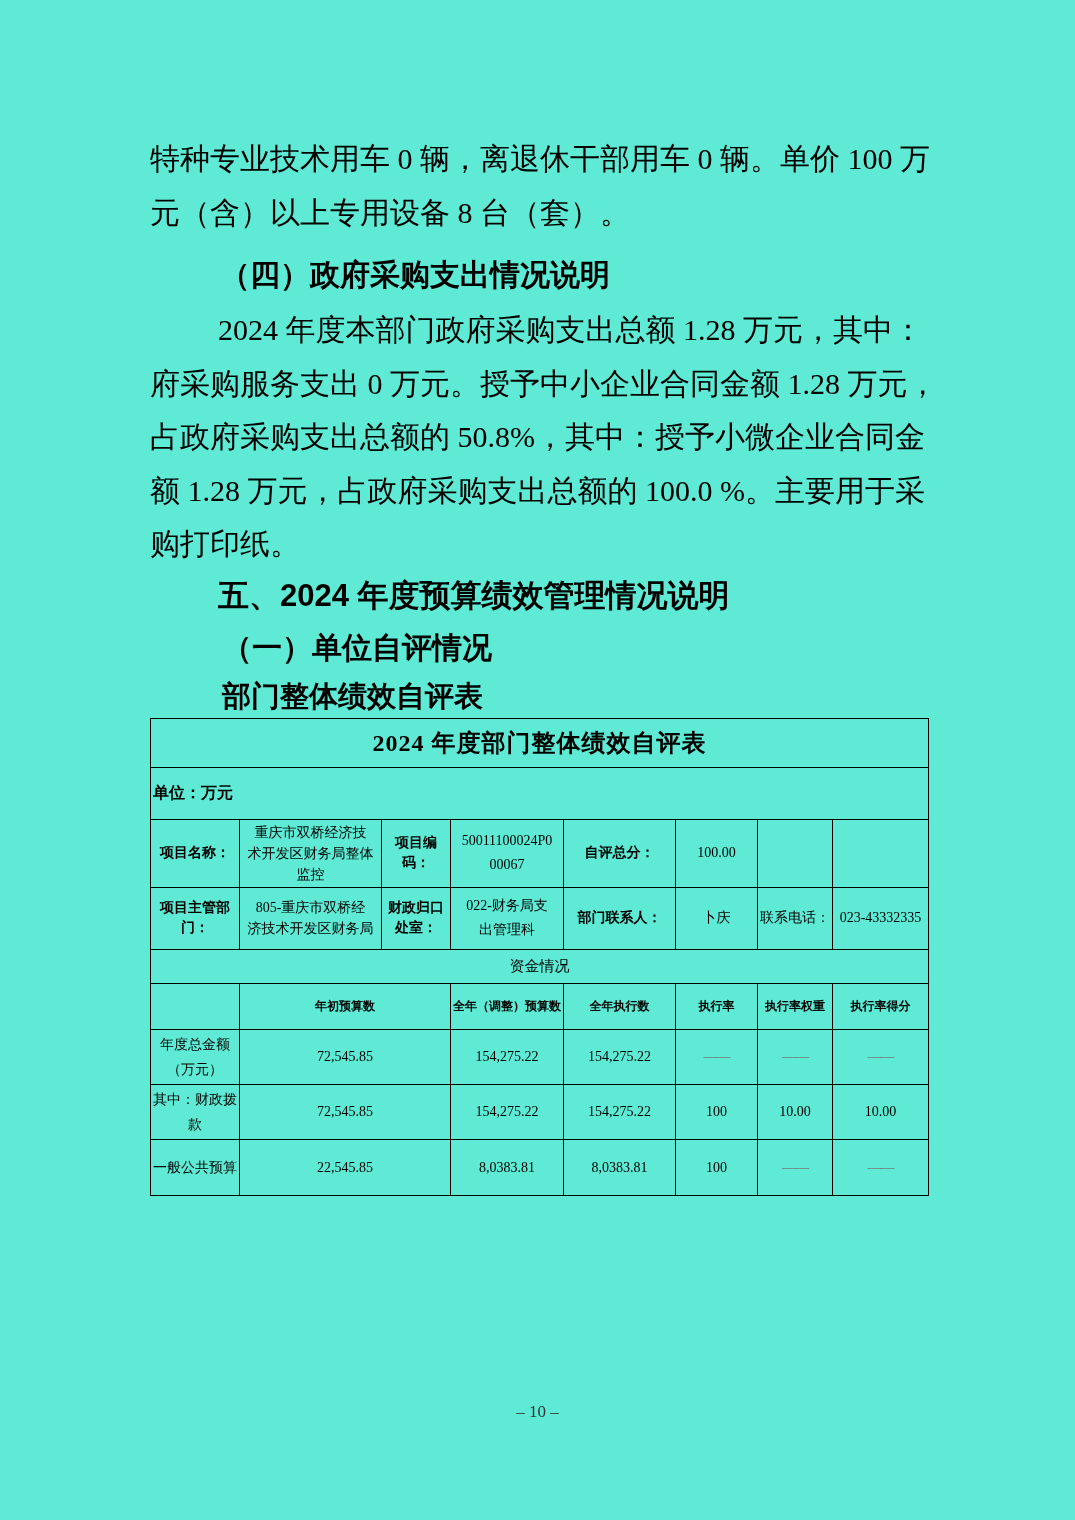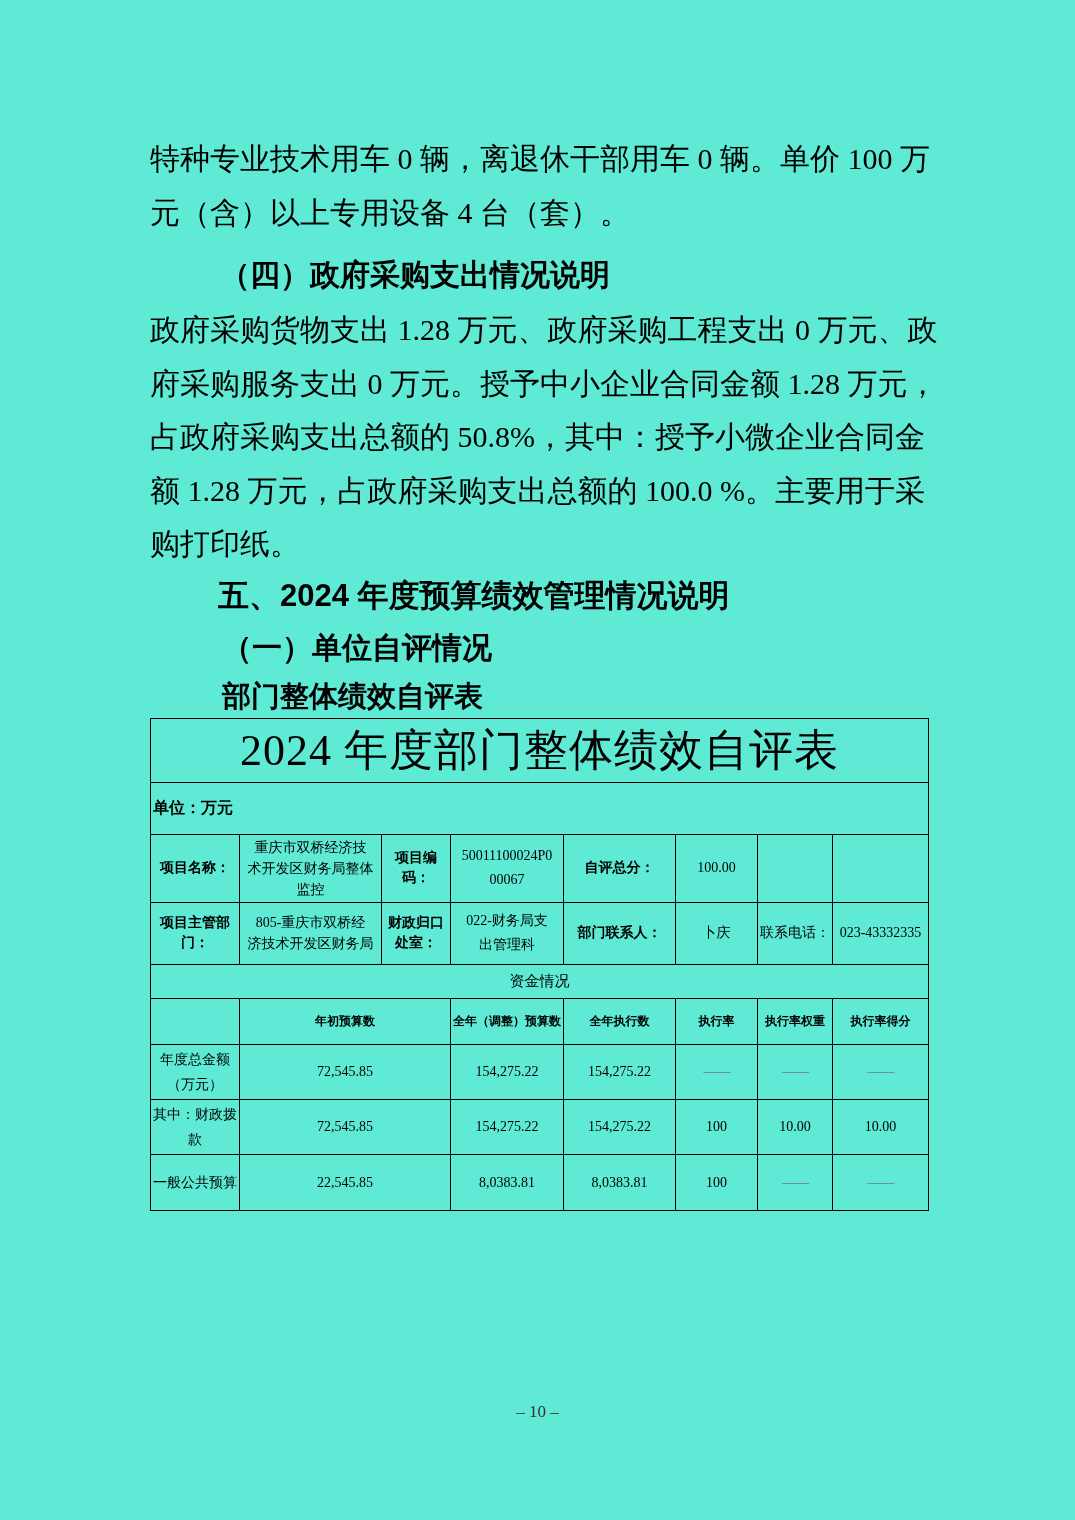--- a/index.html
+++ b/index.html
@@ -50,21 +50,21 @@
   }
   table.selfeval td {
     border: 1px solid #000;
     font-size: 14px;
     text-align: center;
     vertical-align: middle;
     padding: 2px;
     overflow: hidden;
     box-sizing: border-box;
   }
-  tr.title-row td { font-size: 44px; font-weight: normal; letter-spacing: 1px; }
+  tr.title-row td { font-size: 24px; font-weight: bold; letter-spacing: 1px; }
   tr.unit-row td { text-align: left; font-weight: bold; font-size: 16px; padding-right: 8px; }
   td.ilbl { font-weight: bold; white-space: pre-line; line-height: 1.45; }
   td.ival-left { text-align: left; padding-left: 10px; white-space: pre-line; line-height: 1.5; }
   td.ival-code { text-align: left; padding-left: 6px; white-space: pre-line; line-height: 1.7; }
   tr.section-row td { font-size: 15px; }
   tr.mhead td { font-weight: bold; font-size: 12px; padding: 0; }
   td.mlbl { font-size: 12px; text-align: right; padding: 0 3px; white-space: pre-line; line-height: 1.8; }
   td.num { text-align: right; padding-right: 6px; font-size: 14px; }
   td.dash { color: #777; letter-spacing: -1px; font-size: 13px; }
   td.vtop { vertical-align: top; padding-top: 5px; }
@@ -78,27 +78,27 @@
     color: #333;
   }
 </style>
 </head>
 <body>
 
 <div class="page">
 
   <div class="para">
     <div class="line">特种专业技术用车 0 辆，离退休干部用车 0 辆。单价 100 万</div>
-    <div class="line">元（含）以上专用设备 4 台（套）。</div>
+    <div class="line">元（含）以上专用设备 8 台（套）。</div>
   </div>
 
   <div class="h-kai">（四）政府采购支出情况说明</div>
 
   <div class="para">
-    <div class="line">政府采购货物支出 1.28 万元、政府采购工程支出 0 万元、政</div>
+    <div class="line indent">2024 年度本部门政府采购支出总额 1.28 万元，其中：</div>
     <div class="line">府采购服务支出 0 万元。授予中小企业合同金额 1.28 万元，</div>
     <div class="line">占政府采购支出总额的 50.8%，其中：授予小微企业合同金</div>
     <div class="line">额 1.28 万元，占政府采购支出总额的 100.0 %。主要用于采</div>
     <div class="line">购打印纸。</div>
   </div>
 
   <div class="h-hei">五、2024 年度预算绩效管理情况说明</div>
   <div class="h-kai2">（一）单位自评情况</div>
 
 

